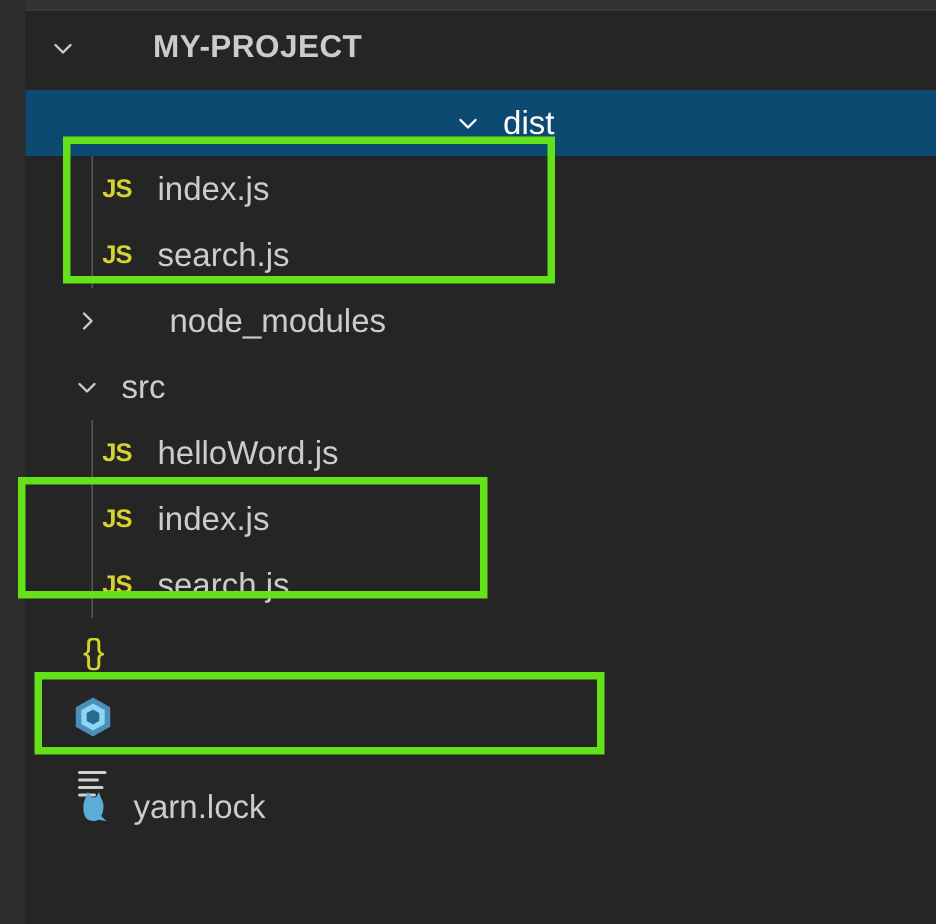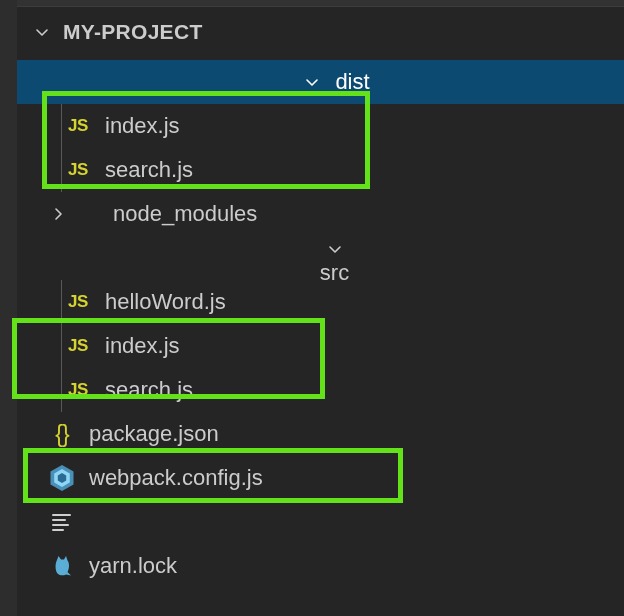--- a/index.html
+++ b/index.html
@@ -46,20 +46,21 @@
 
   
   .section-header {
     position: absolute;
     left: 0; top: 0;
     width: 607px; height: 48px;
     display: flex;
     align-items: center;
     padding-left: 12px;
     background: #252526;
+    gap: 39px;
   }
   .section-header .twisty { margin-right: 8px; }
   .section-title {
     color: #cccccc;
     font-size: 21px;
     font-weight: bold;
     letter-spacing: 0.3px;
   }
 
   
@@ -179,21 +180,21 @@
         <div class="guide" style="left: 44px; top: 140px; height: 44px;"></div>
         <div class="row" style="top: 184px; padding-left: 28px; gap: 16px;">
           <span class="chev">
             <svg width="20" height="20" viewBox="0 0 20 20" fill="none" stroke="currentColor" stroke-width="1.6" stroke-linecap="round" stroke-linejoin="round">
               <polyline points="8,5 13,10 8,15"></polyline>
             </svg>
           </span>
           <span style="width:10px;flex:0 0 auto"></span>
           <span class="label">node_modules</span>
         </div>
-        <div class="row" style="top: 228px; padding-left: 28px; flex-direction: column;">
+        <div class="row" style="top: 228px; padding-left: 28px;">
           <span class="chev">
             <svg width="20" height="20" viewBox="0 0 20 20" fill="none" stroke="currentColor" stroke-width="1.6" stroke-linecap="round" stroke-linejoin="round">
               <polyline points="5,8 10,13 15,8"></polyline>
             </svg>
           </span>
           <span style="width:10px;flex:0 0 auto"></span>
           <span class="label">src</span>
         </div>
         <div class="row" style="top: 272px; padding-left: 44px;">
           <span class="icon icon-js">JS</span>
@@ -209,45 +210,43 @@
         <div class="guide" style="left: 44px; top: 316px; height: 44px;"></div>
         <div class="row" style="top: 360px; padding-left: 44px;">
           <span class="icon icon-js">JS</span>
           <span style="width:10px;flex:0 0 auto"></span>
           <span class="label">search.js</span>
         </div>
         <div class="guide" style="left: 44px; top: 360px; height: 44px;"></div>
         <div class="row" style="top: 404px; padding-left: 28px;">
           <span class="icon icon-json">{}</span>
           <span style="width:10px;flex:0 0 auto"></span>
-          <span class="label">package.json</span>
         </div>
         <div class="row" style="top: 448px; padding-left: 28px;">
           <span class="icon">
             <svg width="26" height="28" viewBox="0 0 26 28">
               <polygon points="13,1 24.5,7.5 24.5,20.5 13,27 1.5,20.5 1.5,7.5" fill="#4a8fb8"></polygon>
               <polygon points="13,5 20.8,9.4 20.8,18.6 13,23 5.2,18.6 5.2,9.4" fill="#8ed6f5"></polygon>
               <polygon points="13,9 17.2,11.4 17.2,16.6 13,19 8.8,16.6 8.8,11.4" fill="#2b6a92"></polygon>
             </svg>
           </span>
           <span style="width:10px;flex:0 0 auto"></span>
-          <span class="label">webpack.config.js</span>
         </div>
         <div class="row" style="top: 492px; padding-left: 28px;">
           <span class="icon">
             <svg width="24" height="22" viewBox="0 0 24 22" stroke="#cfcfcf" stroke-width="2" stroke-linecap="round">
               <line x1="3" y1="4" x2="20" y2="4"></line>
               <line x1="3" y1="9" x2="15" y2="9"></line>
               <line x1="3" y1="14" x2="18" y2="14"></line>
               <line x1="3" y1="19" x2="13" y2="19"></line>
             </svg>
           </span>
           <span style="width:10px;flex:0 0 auto"></span>
         </div>
-        <div class="row" style="top: 536px; padding-left: 28px; text-align: right;">
+        <div class="row" style="top: 508px; padding-left: 28px; text-align: right;">
           <span class="icon">
             <svg width="26" height="26" viewBox="0 0 26 26">
               <path d="M8 7 L9.5 3 L12 6.5 L15 6.5 L17 3 L18.5 7.5 C20.5 10 20.5 15 18.5 19 L22 22.5 L17 21.5 C14 23 10.5 22.5 8.5 20.5 C6 17.5 6 10.5 8 7 Z" fill="#5aaed6"></path>
             </svg>
           </span>
           <span style="width:10px;flex:0 0 auto"></span>
           <span class="label">yarn.lock</span>
         </div>
       </div>
 

